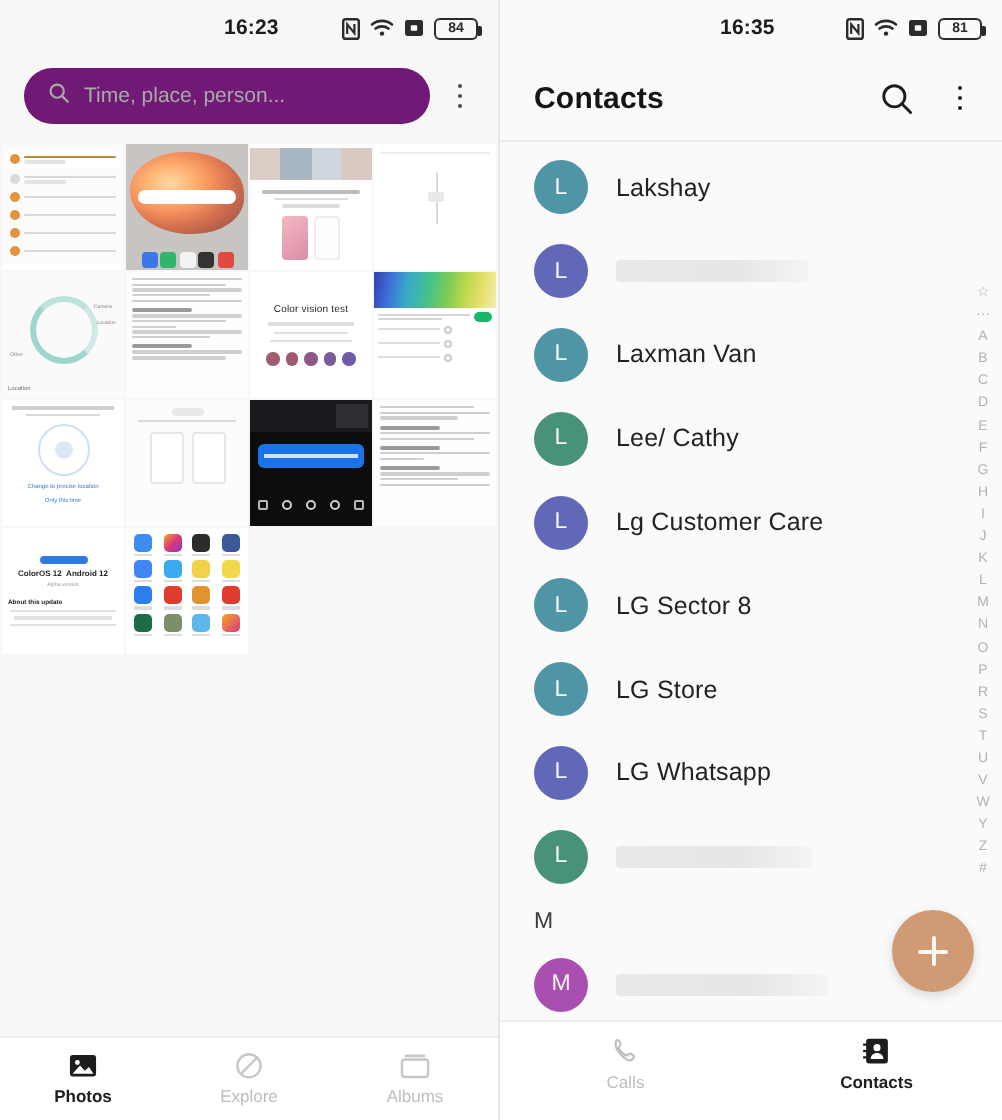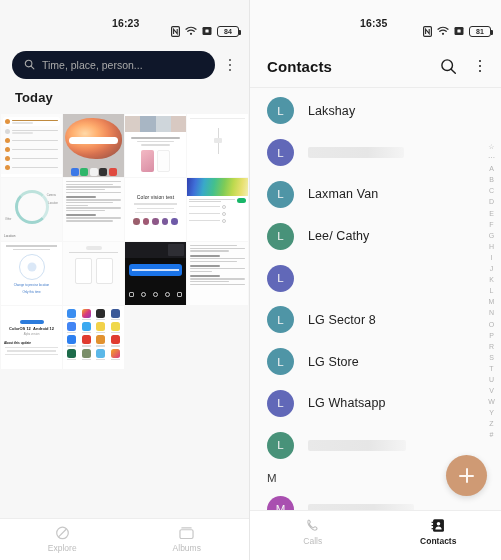--- a/index.html
+++ b/index.html
@@ -14,23 +14,23 @@
   
   .gallery {
     width: 250px; height: 560px;
     background: #f7f7f7;
     position: relative;
     display: flex; flex-direction: column;
     border-right: 1px solid #e6e6e6;
   }
   .statusbar {
     height: 28px; flex: 0 0 28px;
-    display: flex; 
+    display: flex; align-items: center;
     padding: 0 10px;
-    font-size: 10.5px; color: #1d1d1d; font-weight: 600; margin-top: 17px;
+    font-size: 10.5px; color: #1d1d1d; font-weight: 600;
   }
   .statusbar .clock { margin-left: 102px; letter-spacing: .1px; }
   .statusbar .sysicons {
     margin-left: auto; display: flex; align-items: center; gap: 5px;
   }
   .sysicons svg { display: block; }
   .batt {
     display: inline-flex; align-items: center; justify-content: center;
     width: 22px; height: 11px;
     border: 1.3px solid #2b2b2b; border-radius: 3px;
@@ -40,21 +40,21 @@
   .batt::after {
     content: ""; position: absolute; right: -3px; top: 3px;
     width: 2px; height: 5px; background: #2b2b2b; border-radius: 0 1px 1px 0;
   }
 
   .searchrow {
     display: flex; align-items: center; padding: 6px 8px 10px 12px;
   }
   .searchbox {
     flex: 1; height: 28px;
-    background: #0f172a; border-radius: 16px;
+    background: #701a75; border-radius: 16px;
     display: flex; align-items: center; gap: 7px;
     padding: 0 12px;
   }
   .searchbox .ph { font-size: 10.5px; color: #a9a9a9; }
   .kebab {
     width: 22px; height: 26px; margin-left: 4px;
     display: flex; flex-direction: column; align-items: center;
     justify-content: center; gap: 2.5px; cursor: pointer;
   }
   .kebab i { width: 2.6px; height: 2.6px; border-radius: 50%; background: #4a4a4a; display:block; }
@@ -323,21 +323,20 @@
         </span>
         <span class="ph">Time, place, person...</span>
       </div>
       <div class="kebab">
           <i></i>
           <i></i>
           <i></i>
         </div>
     </div>
 
-    <div class="today">Today</div>
 
     <div class="grid">
 
       <div class="cell">
         <div class="s-settings">
           <div class="s-card s-row">
               <span class="s-dot" style="background:#e2933e"></span>
               <span class="s-lines">
                 <span class="s-l" style="background:#c08a3e"></span>
                 <span class="s-l s"></span>
@@ -611,20 +610,30 @@
               <b></b>
             </span>
         </div>
       </div>
       <div class="cell" style="background:#f7f7f7"></div>
       <div class="cell" style="background:#f7f7f7"></div>
     </div>
 
 
     <div class="bottomnav">
+      <div class="navitem active">
+        <span>
+          <svg width="15" height="14" viewBox="0 0 16 15">
+              <rect x="1" y="1.6" width="14" height="11.5" rx="1.6" fill="#1d1d1d"></rect>
+              <circle cx="5" cy="5.6" r="1.3" fill="#fff"></circle>
+              <path d="M2.4 11.6 L6.4 7.2 L9 10 L11.2 8 L13.6 11.6 Z" fill="#fff"></path>
+            </svg>
+        </span>
+        <span class="lab">Photos</span>
+      </div>
       <div class="navitem">
         <span>
           <svg width="15" height="14" viewBox="0 0 16 15">
               <ellipse cx="8" cy="7.4" rx="6.2" ry="6.2" fill="none" stroke="#c7c7c7" stroke-width="1.3"></ellipse>
               <line x1="3.8" y1="11.6" x2="12.2" y2="3.2" stroke="#c7c7c7" stroke-width="1.3"></line>
             </svg>
         </span>
         <span class="lab">Explore</span>
       </div>
       <div class="navitem">
@@ -701,20 +710,21 @@
       <div class="crow">
         <span class="av" style="background:#4f95a6">L</span>
         <span class="cname">Laxman Van</span>
       </div>
       <div class="crow">
         <span class="av" style="background:#489279">L</span>
         <span class="cname">Lee/ Cathy</span>
       </div>
       <div class="crow">
         <span class="av" style="background:#6168b8">L</span>
+        <span class="cname">Lg Customer Care</span>
       </div>
       <div class="crow">
         <span class="av" style="background:#4f95a6">L</span>
         <span class="cname">LG Sector 8</span>
       </div>
       <div class="crow">
         <span class="av" style="background:#4f95a6">L</span>
         <span class="cname">LG Store</span>
       </div>
       <div class="crow">

